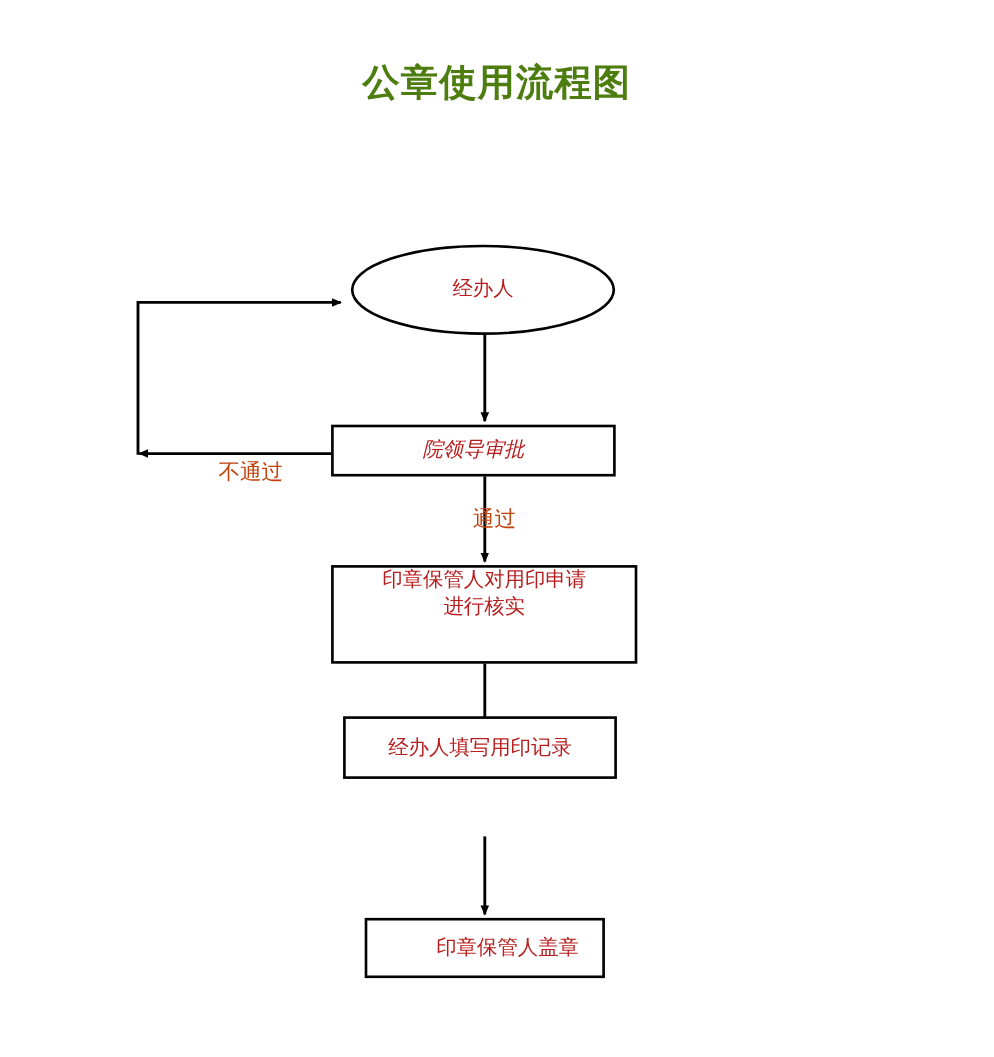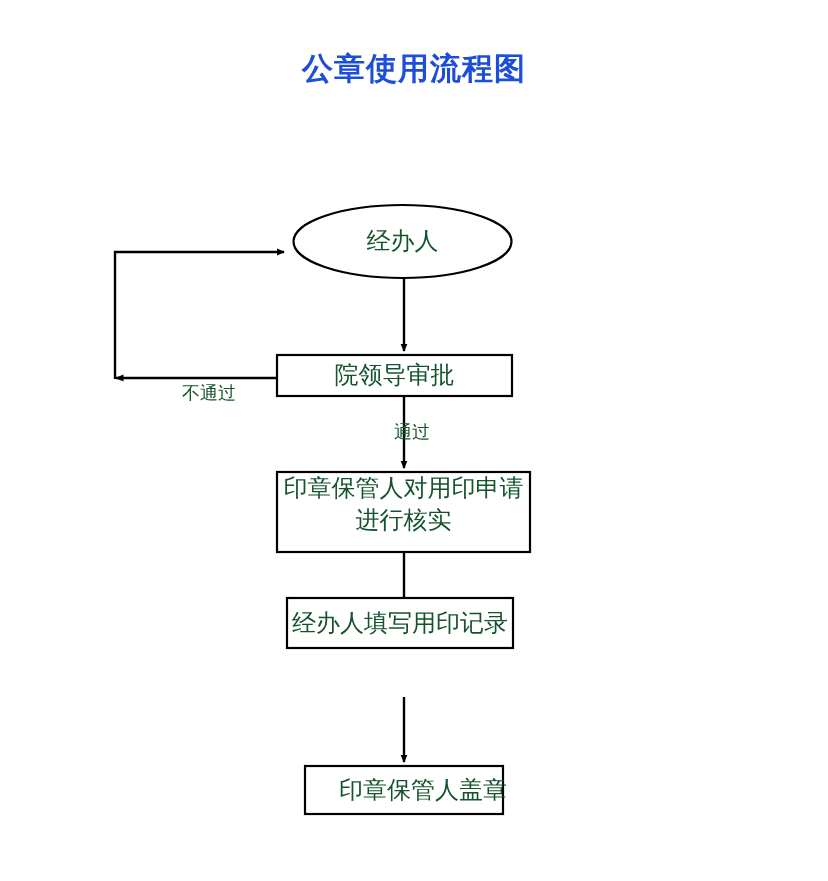--- a/index.html
+++ b/index.html
@@ -24,42 +24,42 @@
     top: 0;
     width: 828px;
     height: 881px;
   }
   .node-text {
     position: absolute;
     display: flex;
     align-items: center;
     justify-content: center;
     text-align: center;
-    font-size: 24px;
+    font-size: 17px;
     line-height: 1.35;
-    color: #14532d;
+    color: #b91c1c;
     white-space: pre-line;
     pointer-events: none;
   }
   .edge-label {
     position: absolute;
     font-size: 18px;
-    color: #14532d;
+    color: #c2410c;
     white-space: nowrap;
   }
   #diagram-title {
     position: absolute;
     left: 0;
     top: 48px;
     width: 828px;
     text-align: center;
     font-size: 31px;
     font-weight: bold;
     letter-spacing: 1px;
-    color: #1d4ed8;
+    color: #4d7c0f;
   }
 </style>
 </head>
 <body>
 
 <div id="canvas">
 
   <div id="diagram-title">公章使用流程图</div>
 
   <svg id="flow-svg" viewBox="0 0 828 881" xmlns="http://www.w3.org/2000/svg">
@@ -86,21 +86,21 @@
 
     <line x1="404" y1="397" x2="404" y2="468" stroke="#000000" stroke-width="2.4" marker-end="url(#arrowhead)"></line>
 
     <line x1="404" y1="553" x2="404" y2="598" stroke="#000000" stroke-width="2.4"></line>
 
     <line x1="404" y1="697" x2="404" y2="762" stroke="#000000" stroke-width="2.4" marker-end="url(#arrowhead)"></line>
   </svg>
 
   <div class="node-text" style="left:293px; top:205px; width:219px; height:73px;">经办人</div>
 
-  <div class="node-text" style="left:277px; top:355px; width:235px; height:41px;">院领导审批</div>
+  <div class="node-text" style="left:277px; top:355px; width:235px; height:41px;font-style:italic;">院领导审批</div>
 
   <div class="node-text" style="left:277px; top:472px; width:253px; height:80px; align-items:flex-start; box-sizing:border-box;">印章保管人对用印申请
 进行核实</div>
 
   <div class="node-text" style="left:287px; top:598px; width:226px; height:50px;">经办人填写用印记录</div>
 
   <div class="node-text" style="left:305px; top:766px; width:236px; height:48px;">印章保管人盖章</div>
 
   <div class="edge-label" style="left:182px; top:381px;">不通过</div>
 

